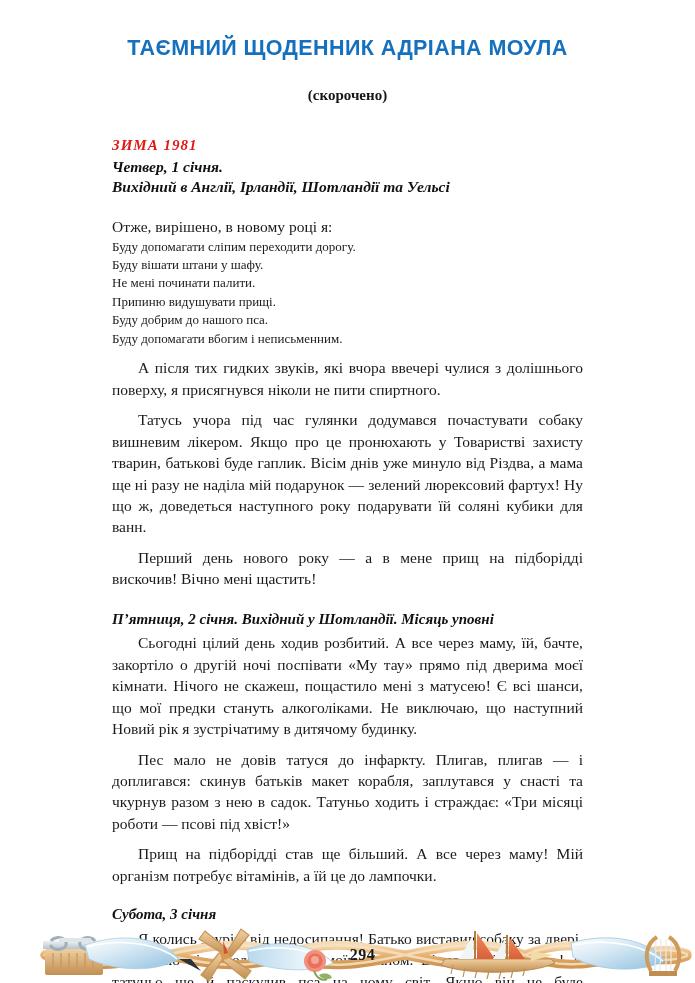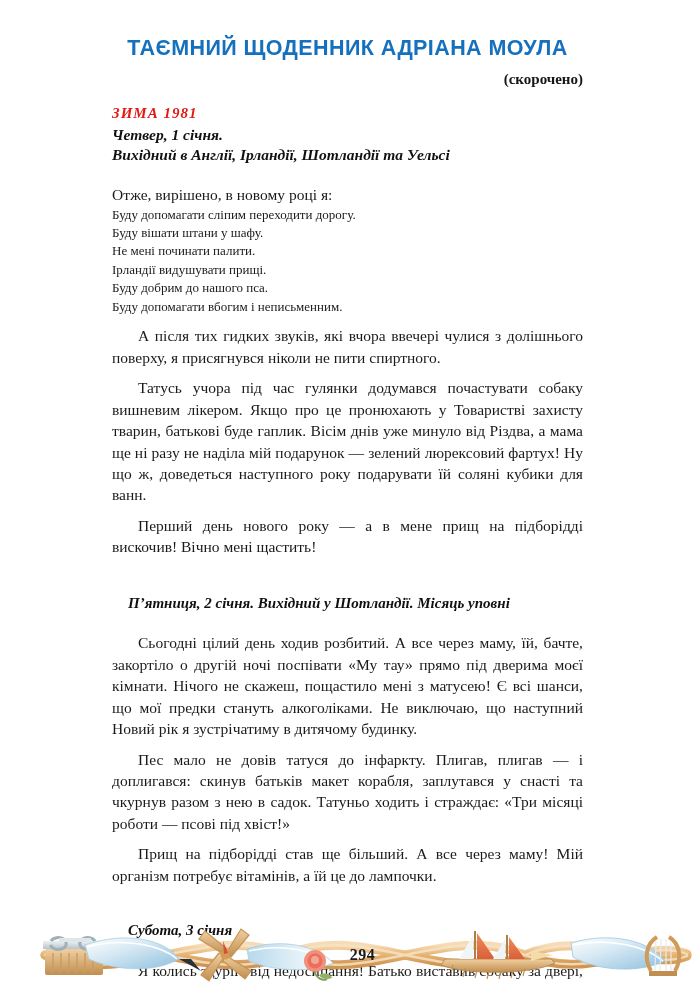--- a/index.html
+++ b/index.html
@@ -38,23 +38,23 @@
     font-family: "Liberation Sans", "DejaVu Sans", sans-serif;
     font-weight: bold;
     font-size: 21.5px;
     letter-spacing: 0.4px;
     color: #1570bd;
     line-height: 1.1;
     white-space: nowrap;
   }
 
   .subtitle {
-    margin: 0;
+    margin: 16px;
     padding-top: 10px;
-    text-align: right;
+    text-align: center;
     font-weight: bold;
     font-size: 15px;
     color: #161616;
   }
 
   
   .season-heading {
     margin: 0;
     padding-top: 17px;
     font-style: italic;
@@ -68,21 +68,21 @@
     margin: 0;
     padding-top: 3px;
     font-style: italic;
     font-weight: bold;
     font-size: 15.5px;
     color: #111111;
     line-height: 1.32;
   }
 
   .day-heading {
-    margin: 16px;
+    margin: 0;
     font-style: italic;
     font-weight: bold;
     font-size: 15px;
     color: #111111;
     line-height: 1.3;
   }
 
   .heading-gap-lg { padding-top: 20px; }
   .heading-gap-md { padding-top: 19px; }
 
@@ -152,21 +152,21 @@
 
     <div class="date-heading">Четвер, 1 січня.</div>
     <div class="date-heading" style="padding-top:0">Вихідний в Англії, Ірландії, Шотландії та Уельсі</div>
 
     <div class="resolve-lead">Отже, вирішено, в новому році я:</div>
 
     <ul class="vow-list">
       <li>Буду допомагати сліпим переходити дорогу.</li>
       <li>Буду вішати штани у шафу.</li>
       <li>Не мені починати палити.</li>
-      <li>Ірландії видушувати прищі.</li>
+      <li>Припиню видушувати прищі.</li>
       <li>Буду добрим до нашого пса.</li>
       <li>Буду допомагати вбогим і неписьменним.</li>
     </ul>
 
     <p class="para">А після тих гидких звуків, які вчора ввечері чулися з долішнього поверху, я присягнувся ніколи не пити спиртного.</p>
     <p class="para">Татусь учора під час гулянки додумався почастувати собаку вишневим лікером. Якщо про це пронюхають у Товаристві захисту тварин, батькові буде гаплик. Вісім днів уже минуло від Різдва, а мама ще ні разу не наділа мій подарунок — зелений люрексовий фартух! Ну що ж, доведеться наступного року подарувати їй соляні кубики для ванн.</p>
     <p class="para">Перший день нового року — а в мене прищ на підборідді вискочив! Вічно мені щастить!</p>
 
     <div class="day-heading heading-gap-lg">П’ятниця, 2 січня. Вихідний у Шотландії. Місяць уповні</div>
     <p class="para tight">Сьогодні цілий день ходив розбитий. А все через маму, їй, бачте, закортіло о другій ночі поспівати «Му тау» прямо під дверима моєї кімнати. Нічого не скажеш, пощастило мені з матусею! Є всі шанси, що мої предки стануть алкоголіками. Не виключаю, що наступний Новий рік я зустрічатиму в дитячому будинку.</p>

